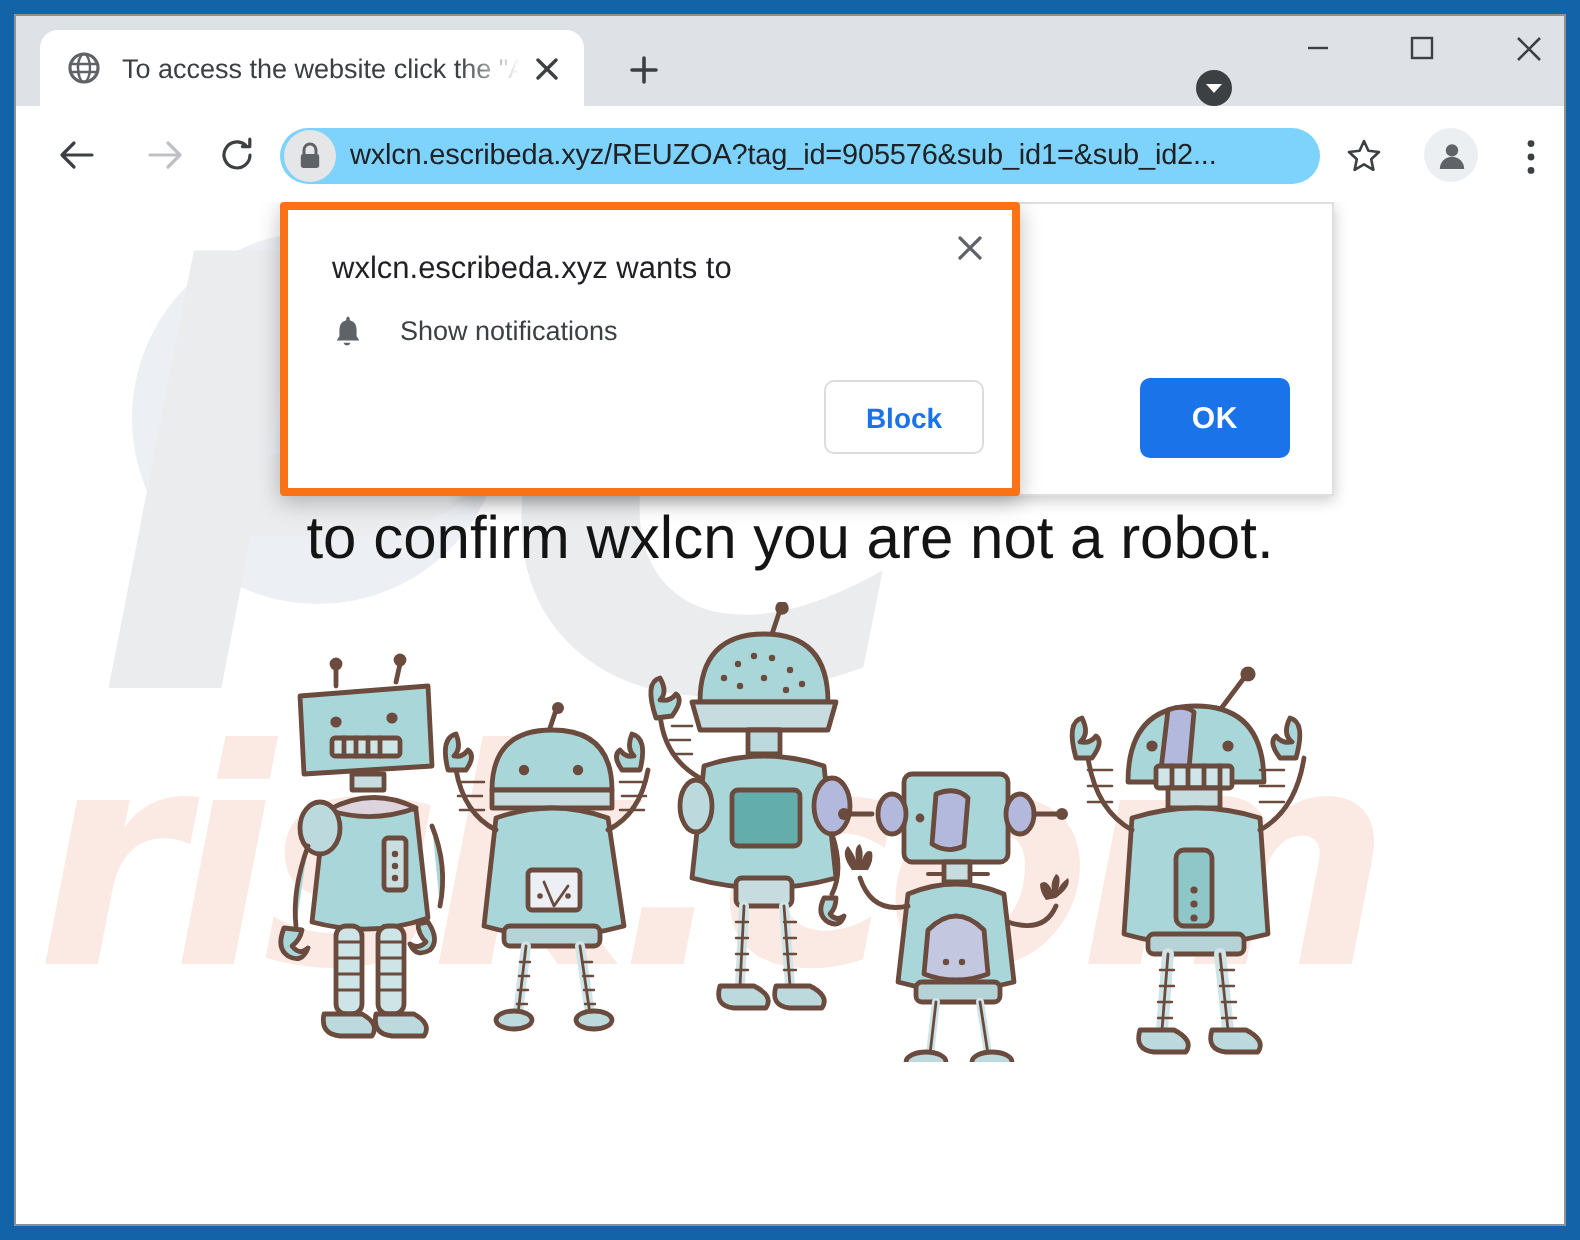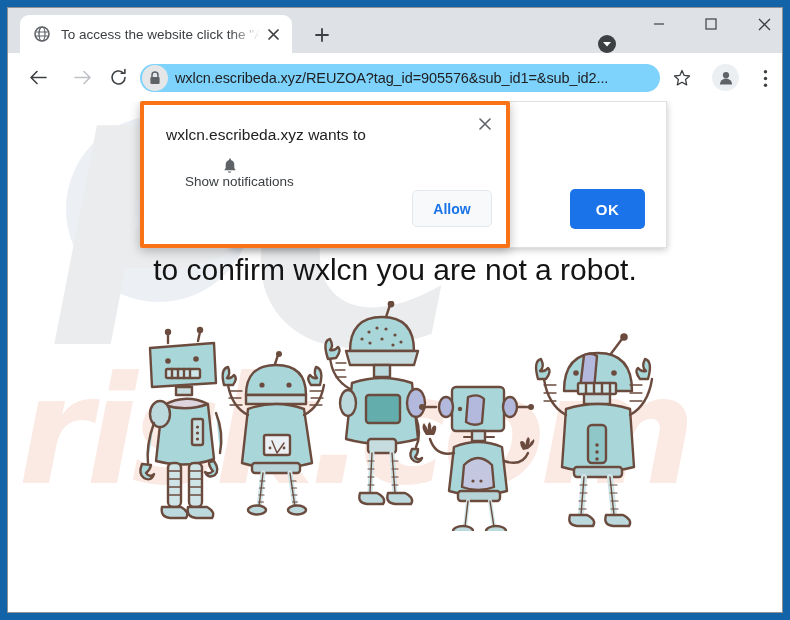--- a/index.html
+++ b/index.html
@@ -177,21 +177,21 @@
     display: flex; align-items: center; justify-content: center;
     cursor: pointer;
   }
   #notif-title {
     position: absolute; left: 22px; top: 21px;
     font-size: 15.5px; color: #202124;
     font-family: "Liberation Sans", sans-serif;
   }
   #notif-perm-row {
     position: absolute; left: 22px; top: 52px;
-    display: flex; align-items: center; flex-direction: column;
+    display: flex; align-items: center;
   }
   #notif-perm-label {
     margin-left: 19px; font-size: 13.5px; color: #3c4043;
   }
   #notif-actions {
     position: absolute; right: 14px; bottom: 17px;
     display: flex; gap: 9px;
   }
   .dlg-btn {
     min-width: 80px; height: 37px;
@@ -497,18 +497,18 @@
         <span style="display:flex;">
           <svg width="15" height="17" viewBox="0 0 15 17">
             <path d="M7.5 1.2 a1.4 1.4 0 0 1 1.4 1.4 v0.5 a4.8 4.8 0 0 1 3.4 4.6 v3.4 l1.4 2.2 h-11.4 l1.4 -2.2 v-3.4 a4.8 4.8 0 0 1 3.4 -4.6 v-0.5 a1.4 1.4 0 0 1 1.4 -1.4 Z" fill="#5f6368"></path>
             <path d="M5.7 14.4 a1.9 1.9 0 0 0 3.6 0 Z" fill="#5f6368"></path>
           </svg>
         </span>
         <span id="notif-perm-label">Show notifications</span>
       </div>
 
       <div id="notif-actions">
-        <button class="dlg-btn" id="allow-button">Allow</button>
+        <button class="dlg-btn" id="block-button">Block</button>
       </div>
     </div>
 
   </div>
 </div>
 
 </body></html>

